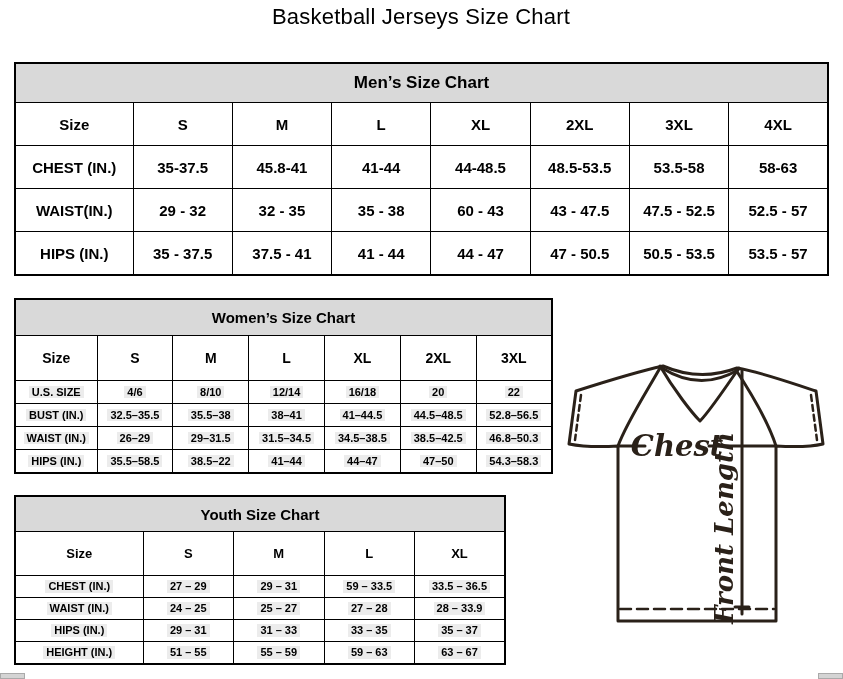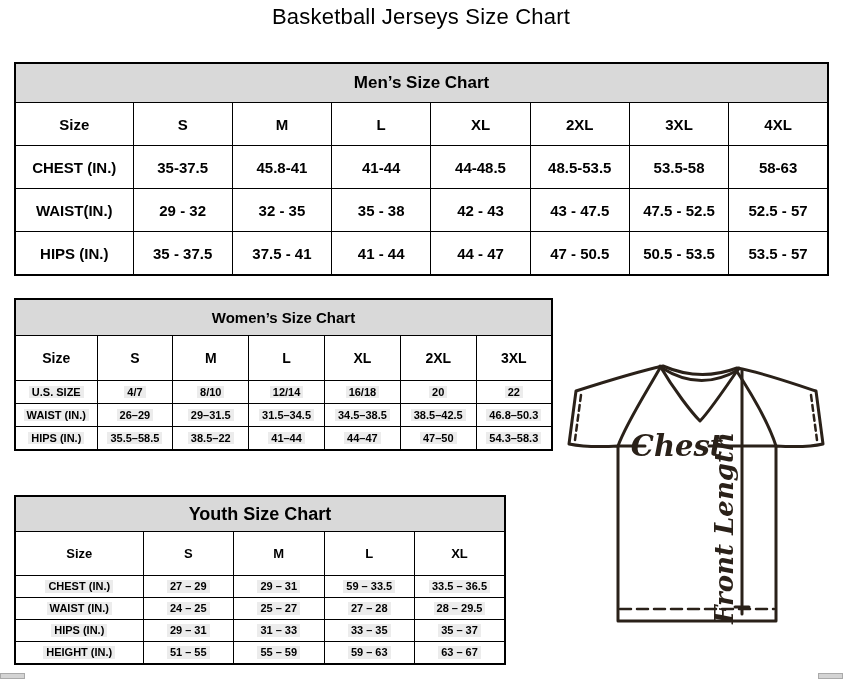--- a/index.html
+++ b/index.html
@@ -21,21 +21,21 @@
   .mens .band td{height:38px;font-size:17px;}
   .mens .colhead td{height:42px;font-size:15px;}
   .mens .datarow td{height:42px;font-size:15px;}
   
   .womens{left:14px;top:298px;width:539px;}
   .womens .band td{height:35px;font-size:15px;}
   .womens .colhead td{height:44px;font-size:14px;}
   .womens .datarow td{height:22px;font-size:11px;margin-top:48px;}
   
   .youth{left:14px;top:495px;width:492px;}
-  .youth .band td{height:34px;font-size:18px;}
+  .youth .band td{height:34px;font-size:15px;}
   .youth .colhead td{height:43px;font-size:13px;}
   .youth .datarow td{height:21px;font-size:11px;}
   .shade{background:#ececec;padding:0 3px;display:inline-block;line-height:1.15;}
   
   .jersey{position:absolute;left:556px;top:356px;width:282px;height:272px;}
   .jersey text{
     font-family:"DejaVu Serif","Liberation Serif",serif;
     font-weight:bold;font-style:italic;fill:#2a2119;
   }
   
@@ -81,21 +81,21 @@
     <td>44-48.5</td>
     <td>48.5-53.5</td>
     <td>53.5-58</td>
     <td>58-63</td>
   </tr>
   <tr class="datarow">
     <td>WAIST(IN.)</td>
     <td>29 - 32</td>
     <td>32 - 35</td>
     <td>35 - 38</td>
-    <td>42 - 43</td>
+    <td>60 - 43</td>
     <td>43 - 47.5</td>
     <td>47.5 - 52.5</td>
     <td>52.5 - 57</td>
   </tr>
   <tr class="datarow">
     <td>HIPS (IN.)</td>
     <td>35 - 37.5</td>
     <td>37.5 - 41</td>
     <td>41 - 44</td>
     <td>44 - 47</td>
@@ -124,26 +124,35 @@
     <td>Size</td>
     <td>S</td>
     <td>M</td>
     <td>L</td>
     <td>XL</td>
     <td>2XL</td>
     <td>3XL</td>
   </tr>
   <tr class="datarow">
     <td><span class="shade">U.S. SIZE</span></td>
-    <td><span class="shade">4/7</span></td>
+    <td><span class="shade">4/6</span></td>
     <td><span class="shade">8/10</span></td>
     <td><span class="shade">12/14</span></td>
     <td><span class="shade">16/18</span></td>
     <td><span class="shade">20</span></td>
     <td><span class="shade">22</span></td>
+  </tr>
+  <tr class="datarow">
+    <td><span class="shade">BUST (IN.)</span></td>
+    <td><span class="shade">32.5–35.5</span></td>
+    <td><span class="shade">35.5–38</span></td>
+    <td><span class="shade">38–41</span></td>
+    <td><span class="shade">41–44.5</span></td>
+    <td><span class="shade">44.5–48.5</span></td>
+    <td><span class="shade">52.8–56.5</span></td>
   </tr>
   <tr class="datarow">
     <td><span class="shade">WAIST (IN.)</span></td>
     <td><span class="shade">26–29</span></td>
     <td><span class="shade">29–31.5</span></td>
     <td><span class="shade">31.5–34.5</span></td>
     <td><span class="shade">34.5–38.5</span></td>
     <td><span class="shade">38.5–42.5</span></td>
     <td><span class="shade">46.8–50.3</span></td>
   </tr>
@@ -183,21 +192,21 @@
     <td><span class="shade">27 – 29</span></td>
     <td><span class="shade">29 – 31</span></td>
     <td><span class="shade">59 – 33.5</span></td>
     <td><span class="shade">33.5 – 36.5</span></td>
   </tr>
   <tr class="datarow">
     <td><span class="shade">WAIST (IN.)</span></td>
     <td><span class="shade">24 – 25</span></td>
     <td><span class="shade">25 – 27</span></td>
     <td><span class="shade">27 – 28</span></td>
-    <td><span class="shade">28 – 29.5</span></td>
+    <td><span class="shade">28 – 33.9</span></td>
   </tr>
   <tr class="datarow">
     <td><span class="shade">HIPS (IN.)</span></td>
     <td><span class="shade">29 – 31</span></td>
     <td><span class="shade">31 – 33</span></td>
     <td><span class="shade">33 – 35</span></td>
     <td><span class="shade">35 – 37</span></td>
   </tr>
   <tr class="datarow">
     <td><span class="shade">HEIGHT (IN.)</span></td>

